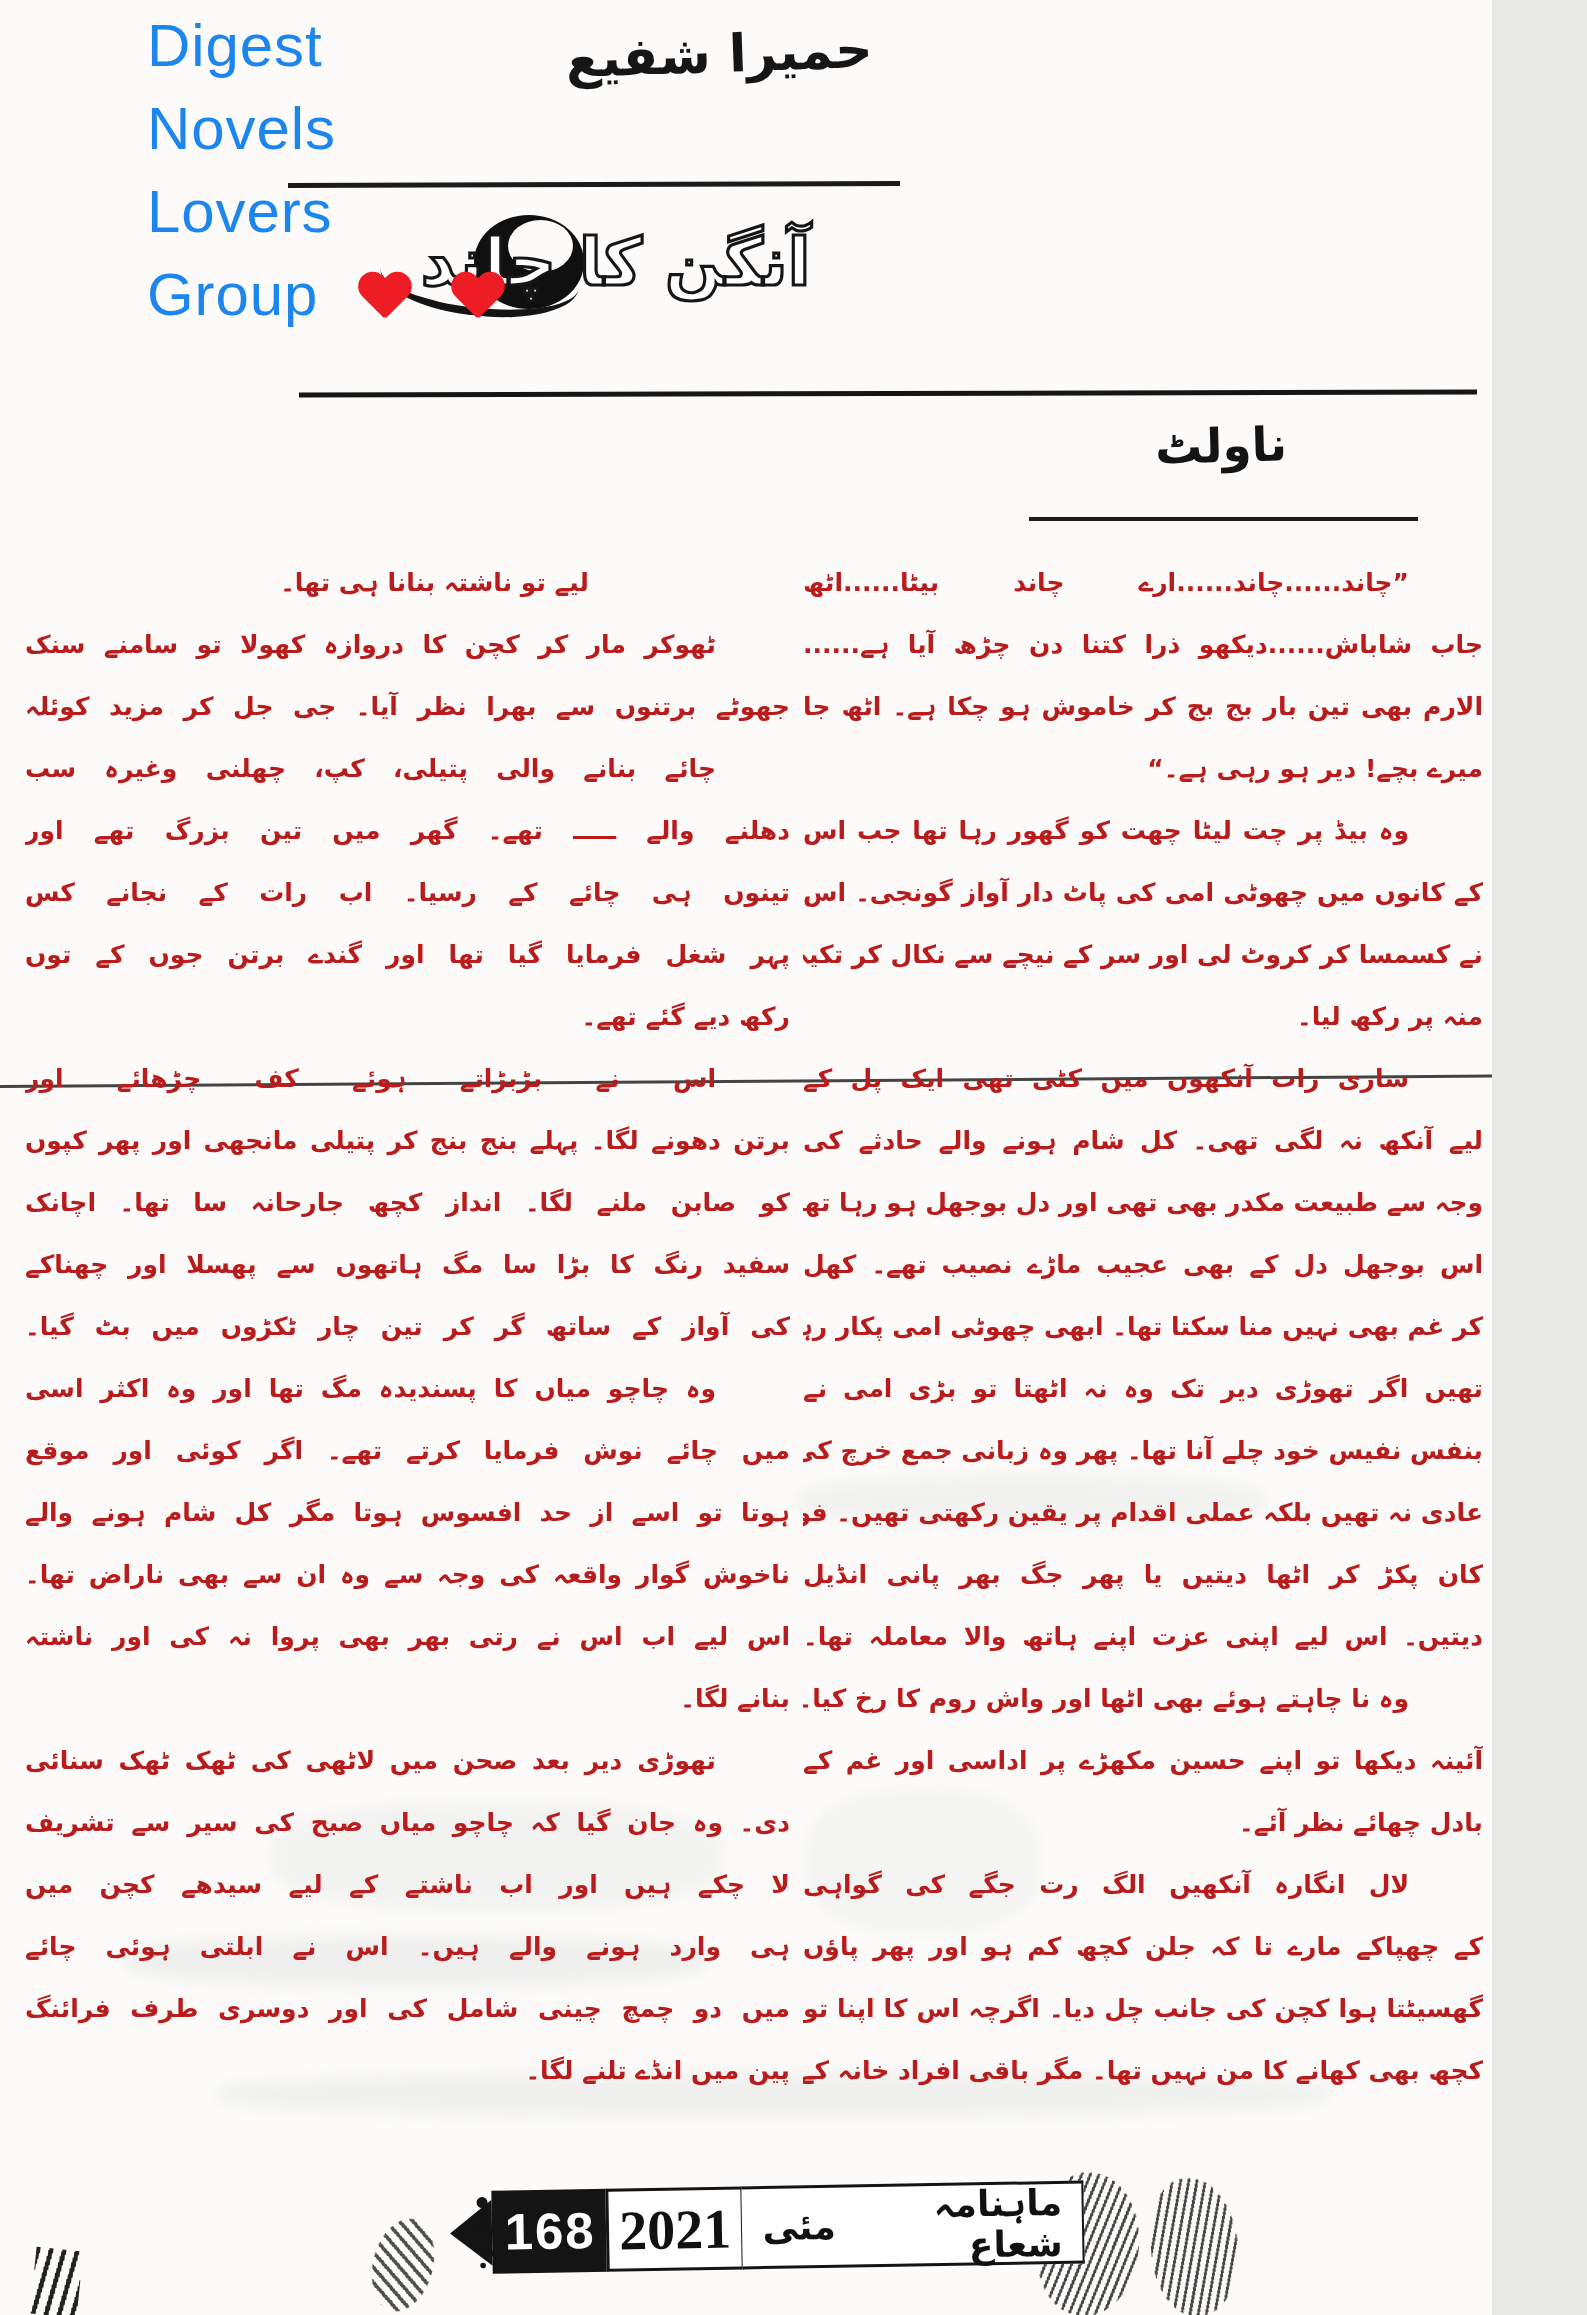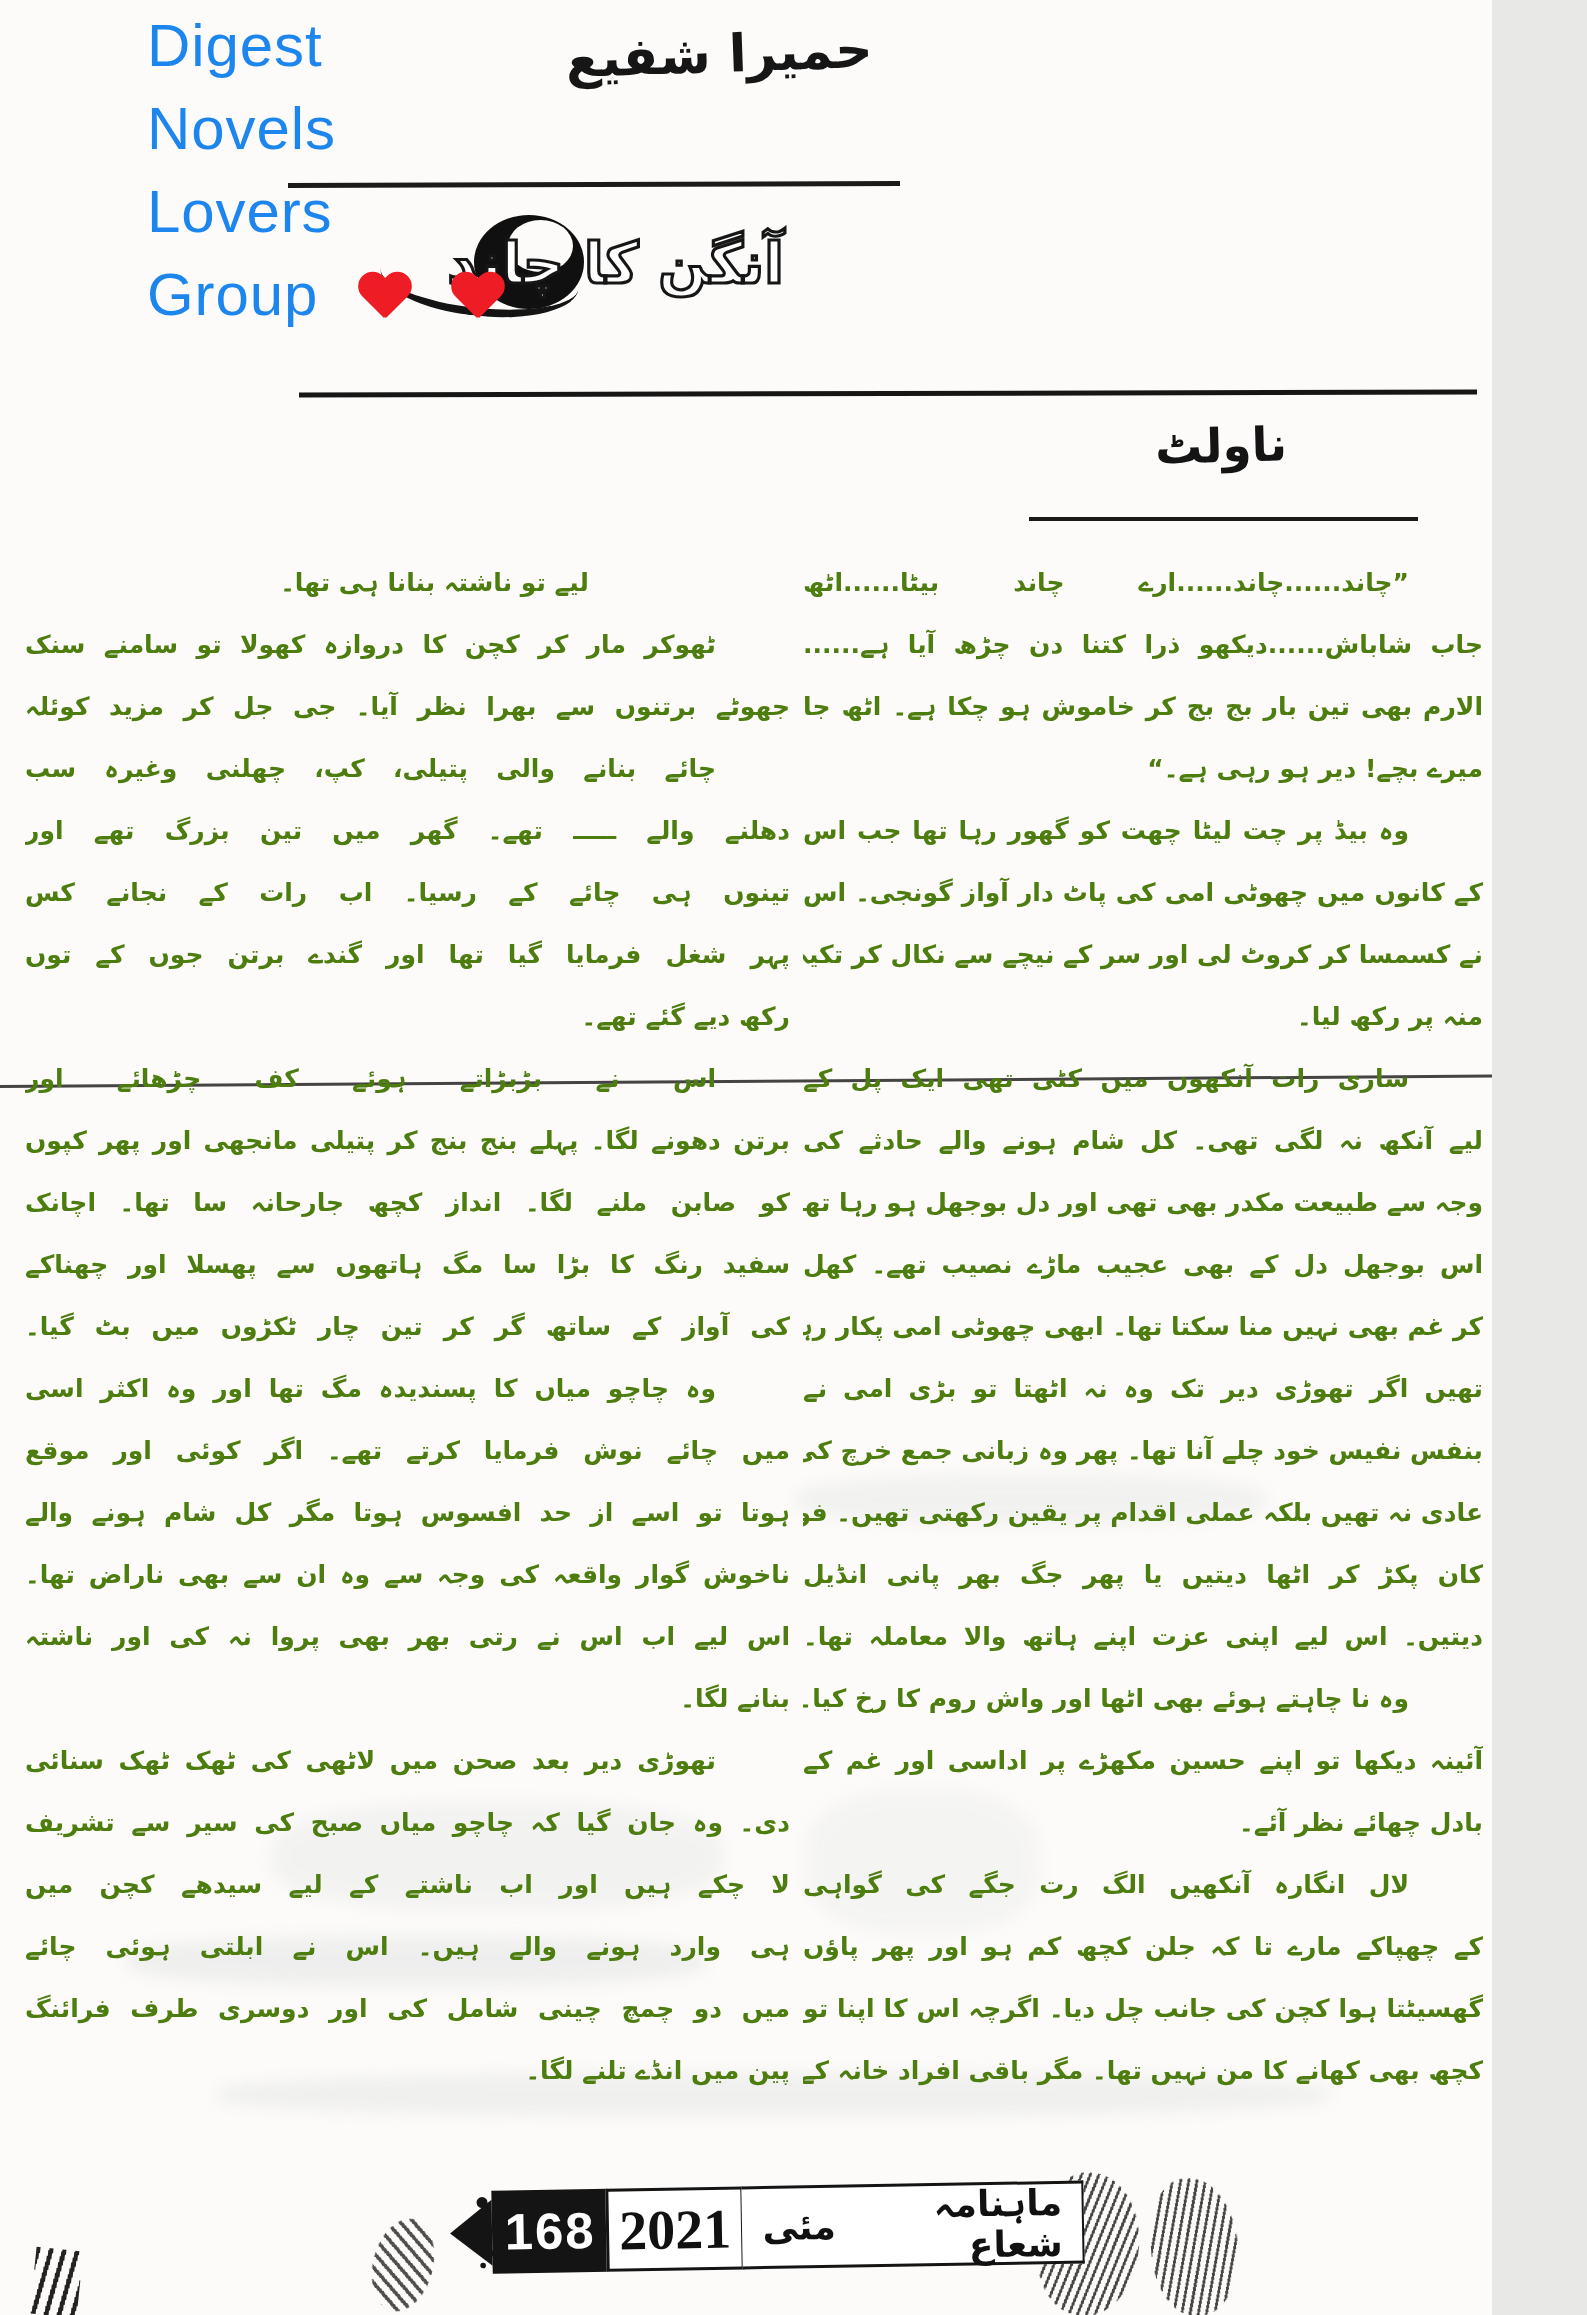--- a/index.html
+++ b/index.html
@@ -17,28 +17,28 @@
   .heart::after{left:0;transform:rotate(45deg);transform-origin:100% 100%;}
   
   .author{position:absolute;left:493px;top:23.5px;width:452px;text-align:center;
           font-size:52px;font-weight:700;color:#161616;transform:rotate(-2deg);direction:rtl;}
   .author-rule{position:absolute;left:288px;top:182px;width:612px;height:4.5px;background:#1b1b1b;transform:rotate(-.2deg);}
   .moon{position:absolute;left:474px;top:215px;width:110px;height:94px;background:#101010;border-radius:50%;z-index:2;}
   .moon::after{content:"";position:absolute;left:34px;top:5.4px;width:65px;height:52px;background:#fcfbf9;border-radius:50%;}
   .title-swoosh{position:absolute;left:380px;top:241px;width:199px;height:67px;border:0;
           border-bottom:8.1px solid #141414;border-radius:0 0 50% 50%;transform:rotate(6deg);z-index:2;}
   .title{position:absolute;left:355px;top:177px;width:521px;height:181px;line-height:172px;text-align:center;
-         font-size:57px;font-weight:700;direction:rtl;color:#ffffff;
+         font-size:66px;font-weight:700;direction:rtl;color:#ffffff;
          -webkit-text-stroke:3.2px #161616;text-shadow:0 0 0.9px #161616;z-index:3;letter-spacing:-1.8px;}
   .heading-rule{position:absolute;left:299px;top:391px;width:1178px;height:4.5px;background:#161616;transform:rotate(-.15deg);}
   .section-label{position:absolute;left:1031px;top:418px;width:380px;text-align:center;
                  font-size:47px;font-weight:700;color:#141414;direction:rtl;transform:rotate(-1.5deg);}
   .section-underline{position:absolute;left:1029px;top:517px;width:389px;height:3.6px;background:#1a1a1a;}
   
-  .column{position:absolute;top:552px;direction:rtl;color:#4d7c0f;}
+  .column{position:absolute;top:552px;direction:rtl;color:#b91c1c;}
   .col-left{left:25px;width:765px;}
   .col-right{left:803px;width:680px;}
   .ln{height:62px;line-height:62px;font-size:25px;font-weight:700;overflow:hidden;
       text-align:justify;text-align-last:justify;white-space:nowrap;}
   .ln.f{padding-right:74px;}
   .ln.l{text-align-last:right;}
   .ln.c{text-align-last:center;padding:0 136px 0 190px;}
   
   .artifact-line{position:absolute;left:0;top:1085px;width:1493px;height:2.7px;background:rgba(35,35,35,.85);
                  transform:rotate(-.4deg);transform-origin:left center;}

